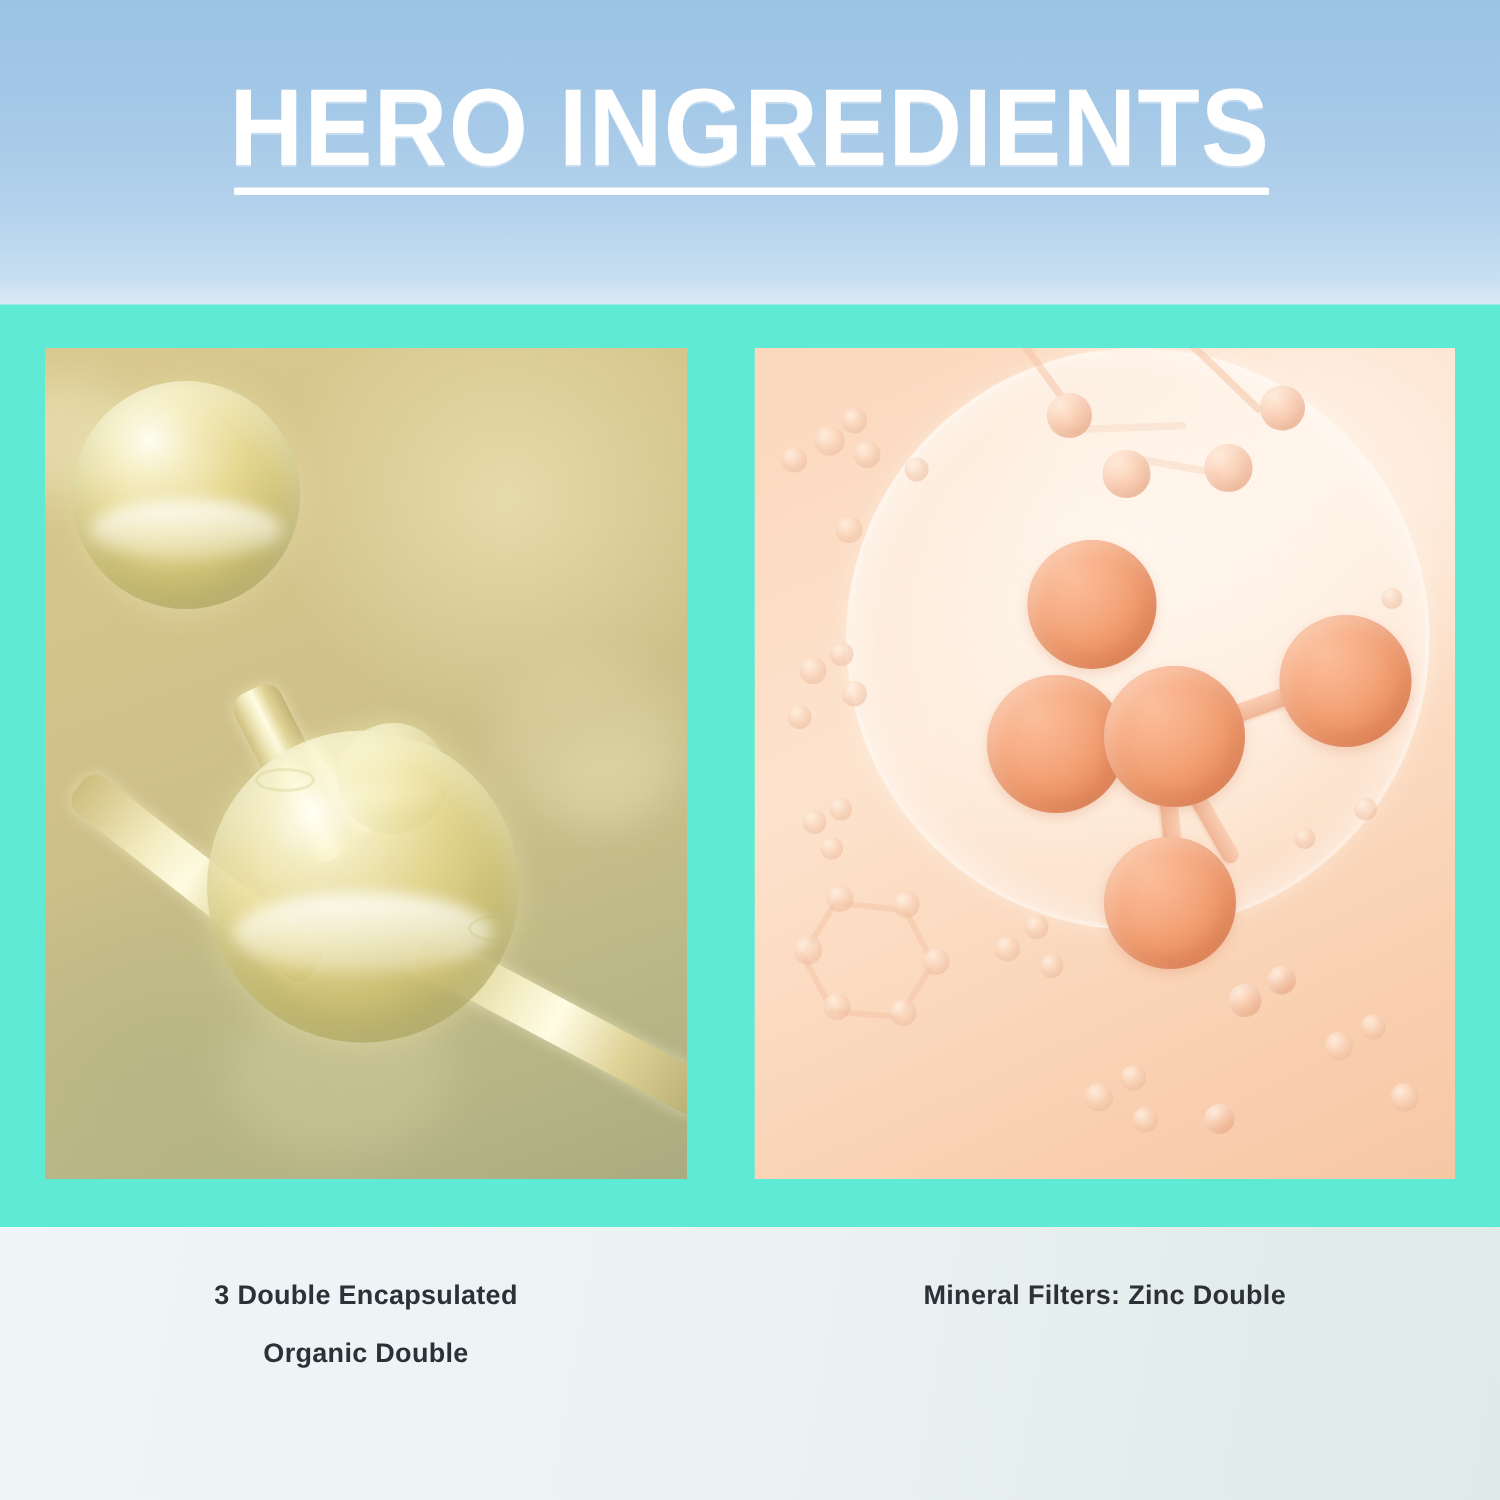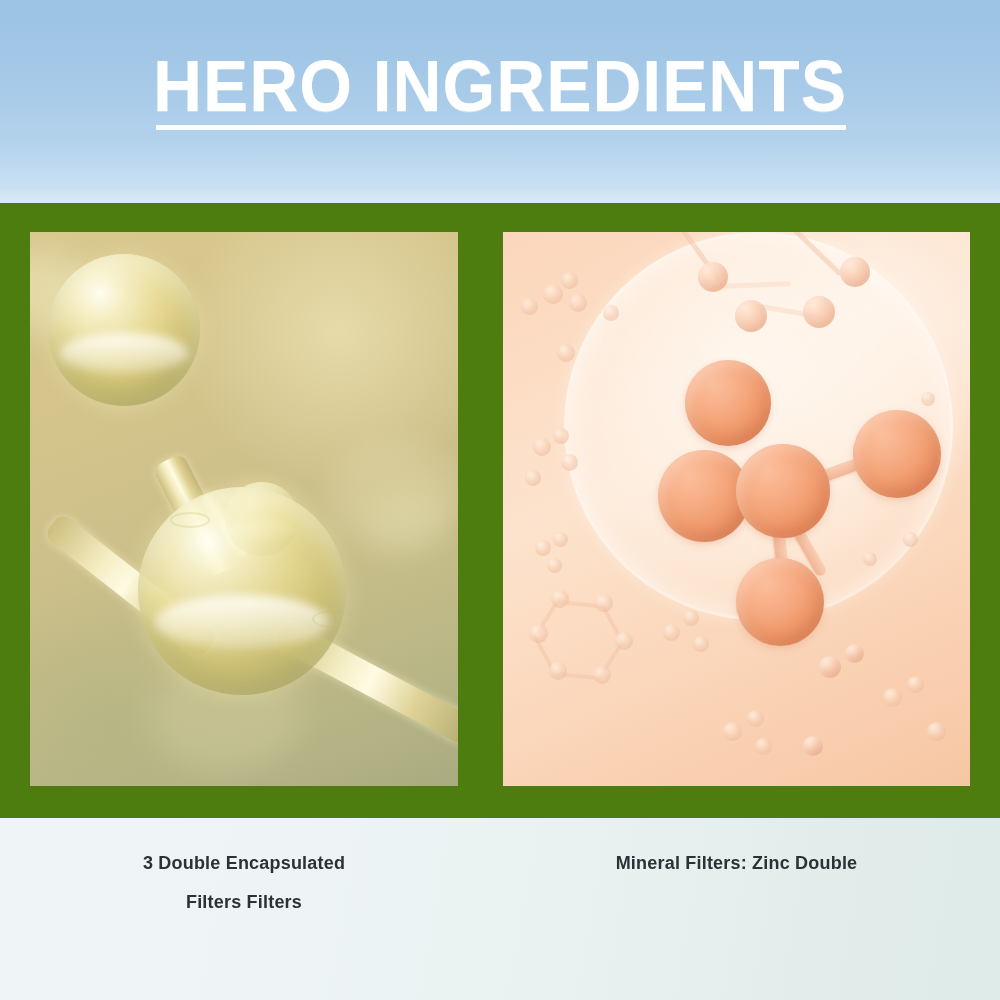--- a/index.html
+++ b/index.html
@@ -10,21 +10,21 @@
   body {
     width: 1000px;
     height: 1000px;
     font-family: "Liberation Sans", sans-serif;
     overflow: hidden;
   }
   .poster {
     position: relative;
     width: 1000px;
     height: 1000px;
-    background: #4d7c0f;
+    background: #5eead4;
     overflow: hidden;
   }
 
   
   .header-band {
     position: absolute;
     left: 0;
     top: 0;
     width: 1000px;
     height: 203px;
@@ -302,20 +302,20 @@
     <div class="peach-ball" style="left:182px;top:128px;width:86px;height:86px;"></div>
     <div class="peach-ball" style="left:155px;top:218px;width:92px;height:92px;"></div>
     <div class="peach-ball" style="left:350px;top:178px;width:88px;height:88px;"></div>
     <div class="peach-ball" style="left:233px;top:326px;width:88px;height:88px;"></div>
     <div class="peach-ball" style="left:233px;top:212px;width:94px;height:94px;"></div>
   </div>
 
   <div class="caption-band">
     <div class="caption caption-left">
       <div>3 Double Encapsulated</div>
-      <div>Filters Filters</div>
+      <div>Organic Double</div>
     </div>
     <div class="caption caption-right">
       <div>Mineral Filters: Zinc Double</div>
     </div>
   </div>
 
 </div>
 
 </body></html>

